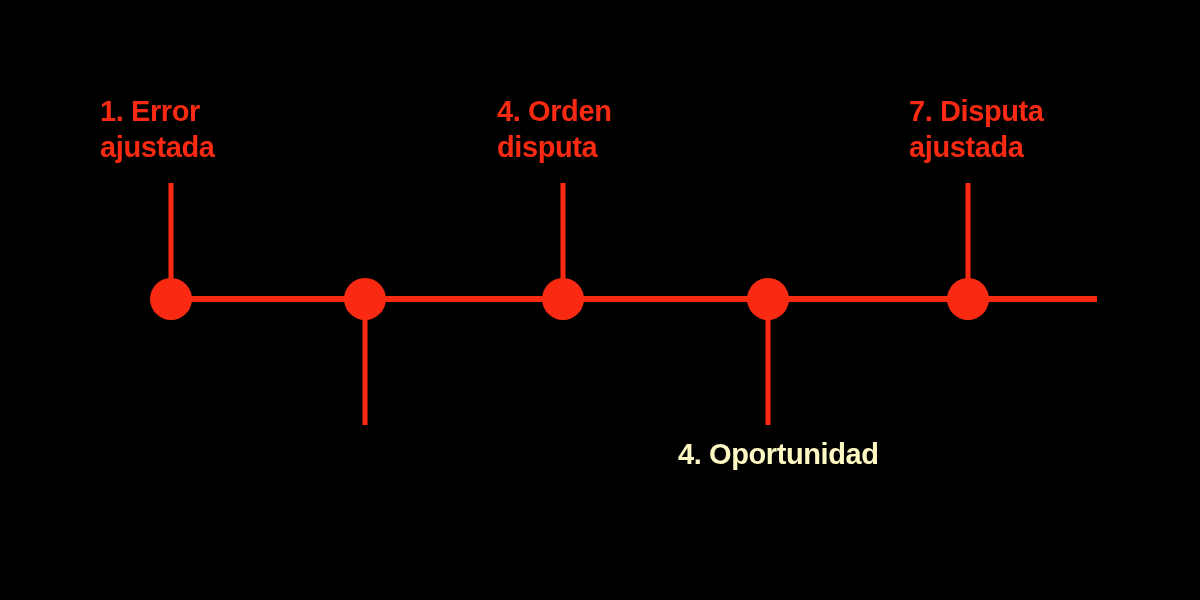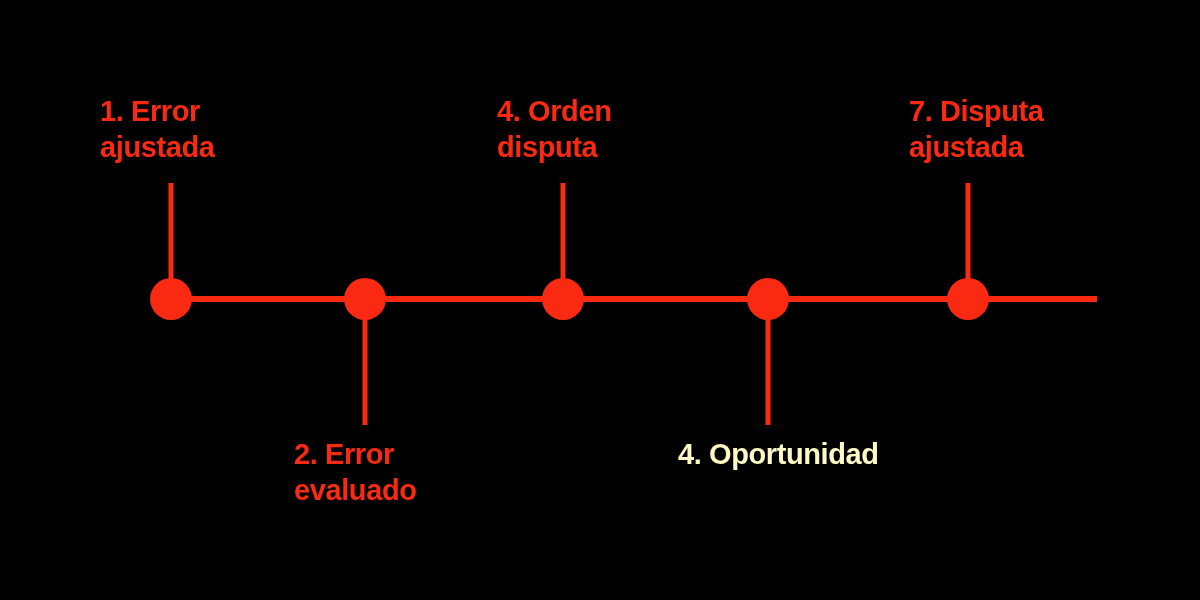--- a/index.html
+++ b/index.html
@@ -72,24 +72,20 @@
   <div class="node" style="left: 365px; top: 299px; width: 42px; height: 42px; background: rgb(250, 42, 18);"></div>
   <div class="node" style="left: 563px; top: 299px; width: 42px; height: 42px; background: rgb(250, 42, 18);"></div>
   <div class="node" style="left: 768px; top: 299px; width: 42px; height: 42px; background: rgb(250, 42, 18);"></div>
   <div class="node" style="left: 968px; top: 299px; width: 42px; height: 42px; background: rgb(250, 42, 18);"></div>
 
   <div class="step-label" style="left: 100px; top: 93px; color: rgb(250, 42, 18);">
     <span class="label-line">1. Error</span>
     <span class="label-line">ajustada</span>
   </div>
 
-  <div class="step-label" style="left: 294px; top: 436px; color: rgb(250, 42, 18);">
-    <span class="label-line">2. Error</span>
-    <span class="label-line">evaluado</span>
-  </div>
 
   <div class="step-label" style="left: 497px; top: 93px; color: rgb(250, 42, 18);">
     <span class="label-line">4. Orden</span>
     <span class="label-line">disputa</span>
   </div>
 
   <div class="step-label" style="left: 678px; top: 436px; color: #fef9c3;">
     <span class="label-line">4. Oportunidad</span>
   </div>
 

